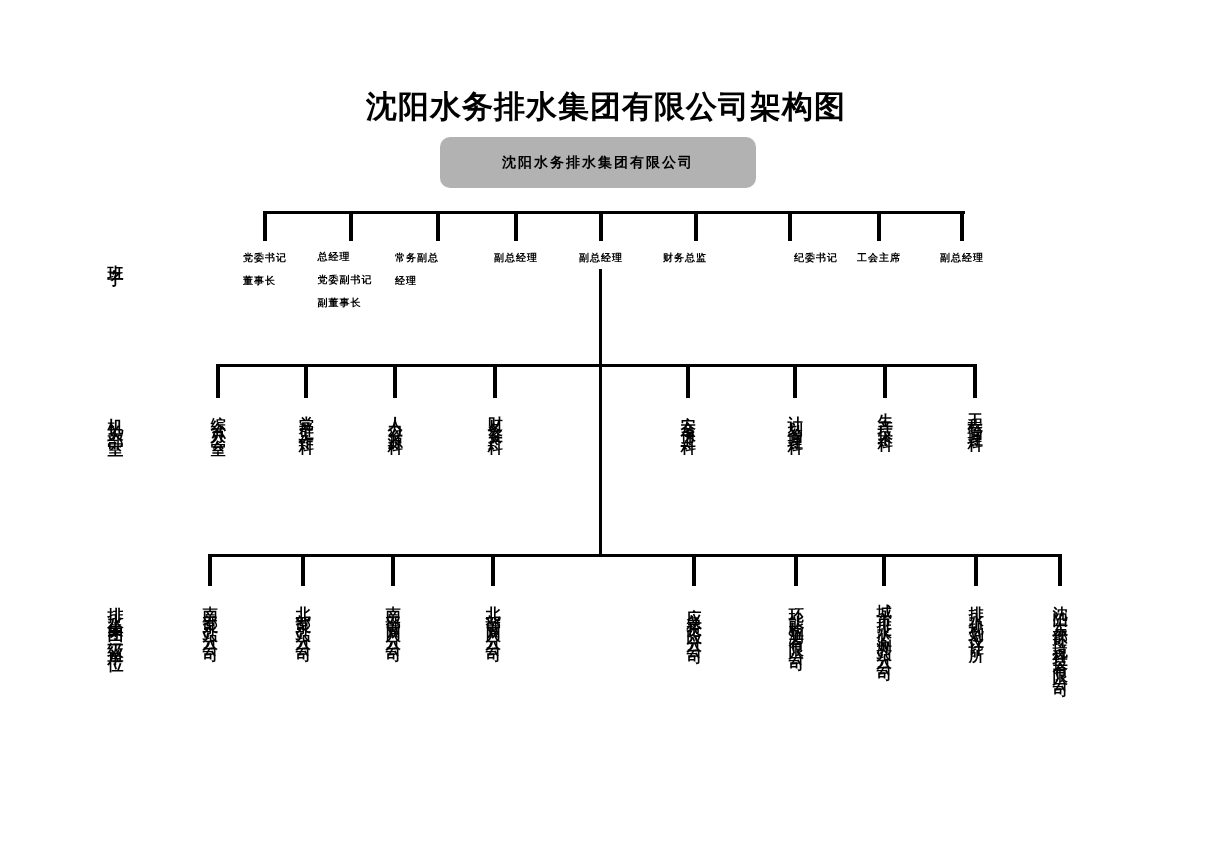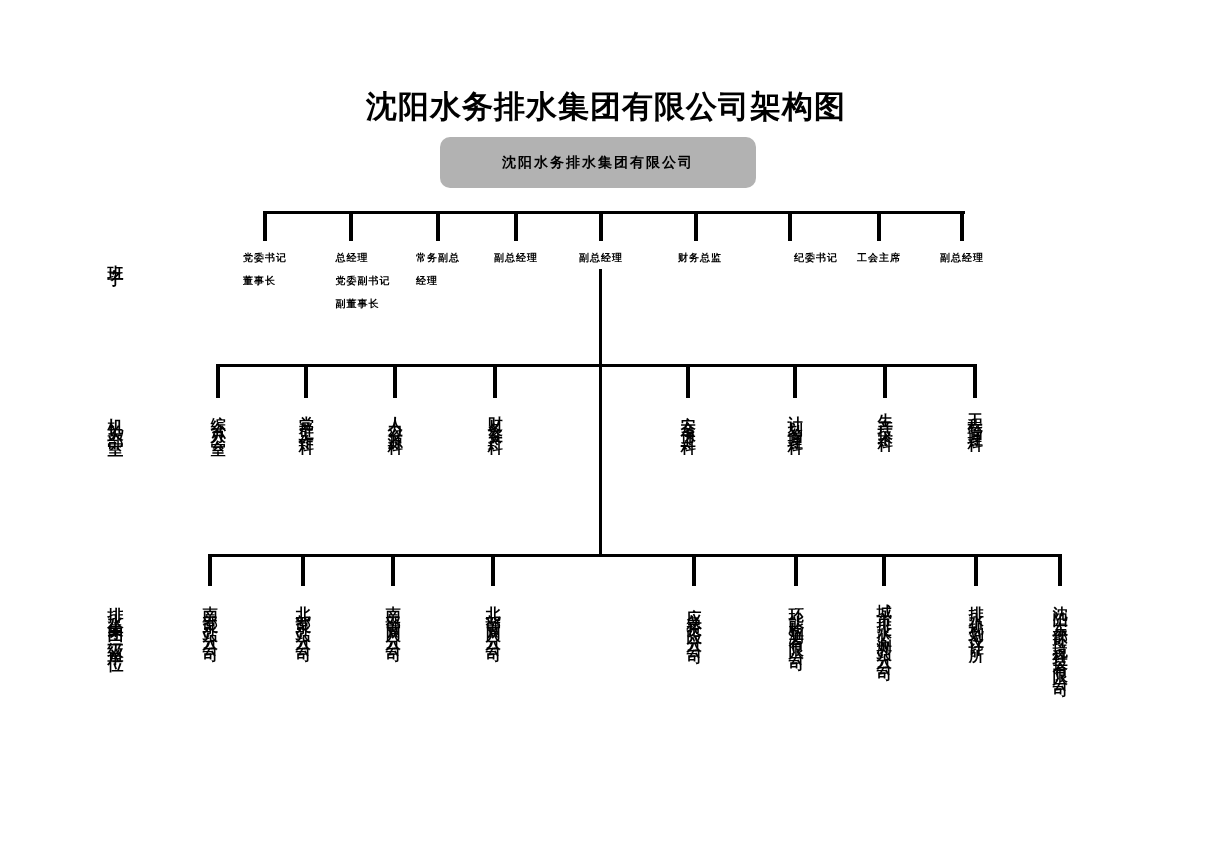--- a/index.html
+++ b/index.html
@@ -51,28 +51,28 @@
   <div class="vline" style="left:694px;top:211px;width:4px;height:30px;"></div>
   <div class="vline" style="left:788px;top:211px;width:4px;height:30px;"></div>
   <div class="vline" style="left:877px;top:211px;width:4px;height:30px;"></div>
   <div class="vline" style="left:960px;top:211px;width:4px;height:30px;"></div>
 
   <div class="vline" style="left:599px;top:269px;width:3px;height:288px;"></div>
 
   <div class="row-label" style="top:252px;">班子</div>
   <div class="r1-label" style="left:265px;">党委书记
 董事长</div>
-  <div class="r1-label" style="left:363px;">总经理
+  <div class="r1-label" style="left:345px;font-family:Liberation Mono, monospace;">总经理
 党委副书记
 副董事长</div>
-  <div class="r1-label" style="left:438px;">常务副总
+  <div class="r1-label" style="left:417px;">常务副总
 经理</div>
   <div class="r1-label" style="left:516px;">副总经理</div>
   <div class="r1-label" style="left:601px;">副总经理</div>
-  <div class="r1-label" style="left:700px;">财务总监</div>
+  <div class="r1-label" style="left:685px;">财务总监</div>
   <div class="r1-label" style="left:816px;">纪委书记</div>
   <div class="r1-label" style="left:879px;text-align:center;">工会主席</div>
   <div class="r1-label" style="left:962px;">副总经理</div>
 
   <div class="hline" style="left:216px;top:364px;width:761px;height:3px;"></div>
   <div class="vline" style="left:216px;top:364px;width:4px;height:34px;"></div>
   <div class="vline" style="left:304px;top:364px;width:4px;height:34px;"></div>
   <div class="vline" style="left:393px;top:364px;width:4px;height:34px;"></div>
   <div class="vline" style="left:493px;top:364px;width:4px;height:34px;"></div>
   <div class="vline" style="left:686px;top:364px;width:4px;height:34px;"></div>

